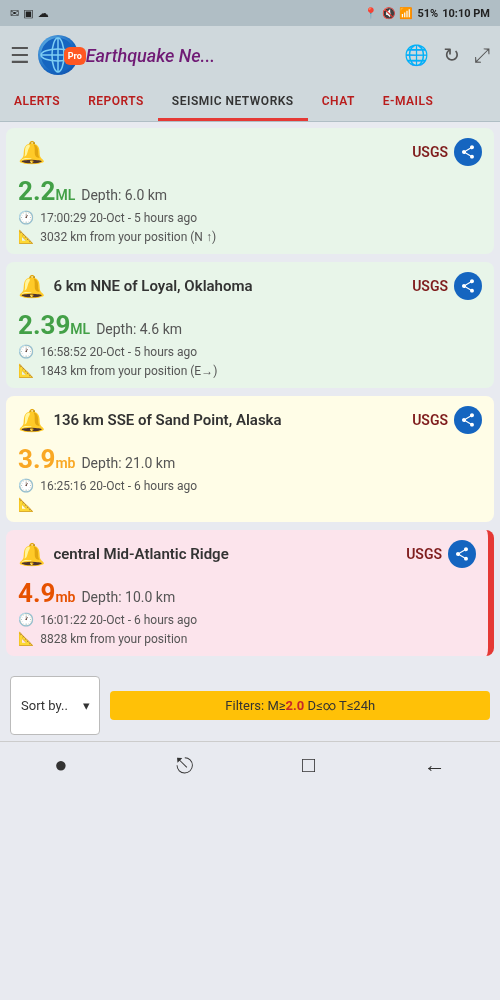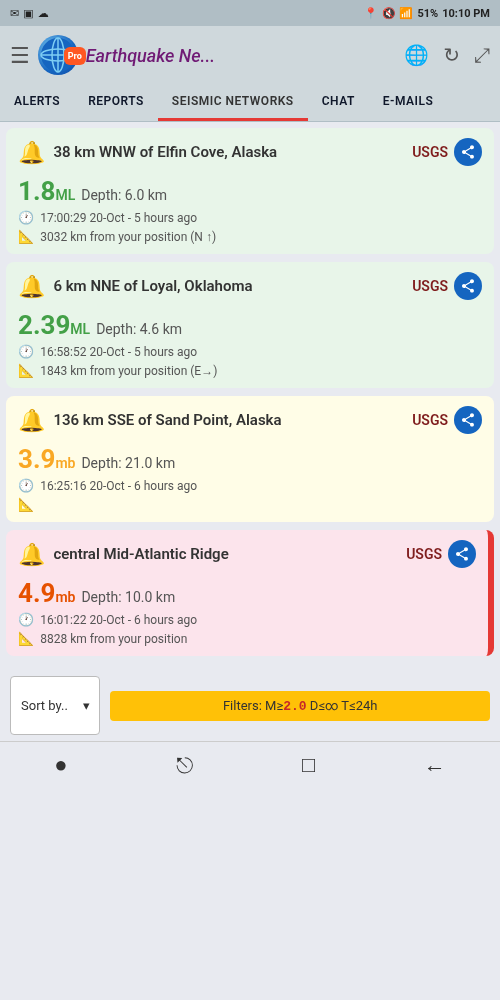--- a/index.html
+++ b/index.html
@@ -53,21 +53,21 @@
     .tabs {
       background: #cfd8dc;
       display: flex;
       border-bottom: 1px solid #b0bec5;
       overflow-x: auto;
     }
     .tab {
       padding: 10px 14px;
       font-size: 12px;
       font-weight: 600;
-      color: #0f172a;
+      color: #b91c1c;
       cursor: pointer;
       white-space: nowrap;
       letter-spacing: 0.5px;
     }
     .tab.active {
       color: #333;
       border-bottom: 3px solid #e53935;
     }
 
     
@@ -135,21 +135,21 @@
     .filter-bar {
       flex: 1;
       background: #ffc107;
       margin-left: 10px;
       border-radius: 4px;
       padding: 7px 12px;
       font-size: 13px;
       color: #333;
       text-align: center;
     }
-    .filter-bar .bold { font-weight: bold; color: #c62828; font-family: Liberation Mono, monospace; }
+    .filter-bar .bold { font-weight: bold; color: #c62828; }
 
     
     .nav-bar {
       background: #e8eaf0;
       display: flex;
       justify-content: space-around;
       align-items: center;
       padding: 10px 0 14px 0;
       border-top: 1px solid #ccc;
     }
@@ -202,33 +202,32 @@
   <div class="tab">CHAT</div>
   <div class="tab">E-MAILS</div>
 </div>
 
 <div class="content">
 
   <div class="eq-card card-green">
     <div class="eq-card-header">
       <div class="eq-card-header-left">
         <span class="eq-icon">🔔</span>
-        <span class="eq-location">38 km WNW of Elfin Cove, Alaska</span>
       </div>
       <div class="eq-card-header-right">
         <span class="usgs-label">USGS</span>
         <div class="share-btn">
           <svg viewBox="0 0 24 24">
               <path d="M18 16.08c-.76 0-1.44.3-1.96.77L8.91 12.7c.05-.23.09-.46.09-.7s-.04-.47-.09-.7l7.05-4.11c.54.5 1.25.81 2.04.81 1.66 0 3-1.34 3-3s-1.34-3-3-3-3 1.34-3 3c0 .24.04.47.09.7L8.04 9.81C7.5 9.31 6.79 9 6 9c-1.66 0-3 1.34-3 3s1.34 3 3 3c.79 0 1.5-.31 2.04-.81l7.12 4.16c-.05.21-.08.43-.08.65 0 1.61 1.31 2.92 2.92 2.92s2.92-1.31 2.92-2.92-1.31-2.92-2.92-2.92z"></path>
             </svg>
         </div>
       </div>
     </div>
     <div class="eq-card-body">
-      <span class="eq-magnitude mag-green">1.8</span><span class="eq-mag-type mag-green">ML</span><span class="eq-depth">Depth: 6.0 km</span>
+      <span class="eq-magnitude mag-green">2.2</span><span class="eq-mag-type mag-green">ML</span><span class="eq-depth">Depth: 6.0 km</span>
       <div class="eq-detail-row">
         <span class="eq-detail-icon">🕐</span>
         <span>17:00:29 20-Oct - 5 hours ago</span>
       </div>
       <div class="eq-detail-row">
         <span class="eq-detail-icon">📐</span>
         <span>3032 km from your position (N ↑)</span>
       </div>
     </div>
   </div>

